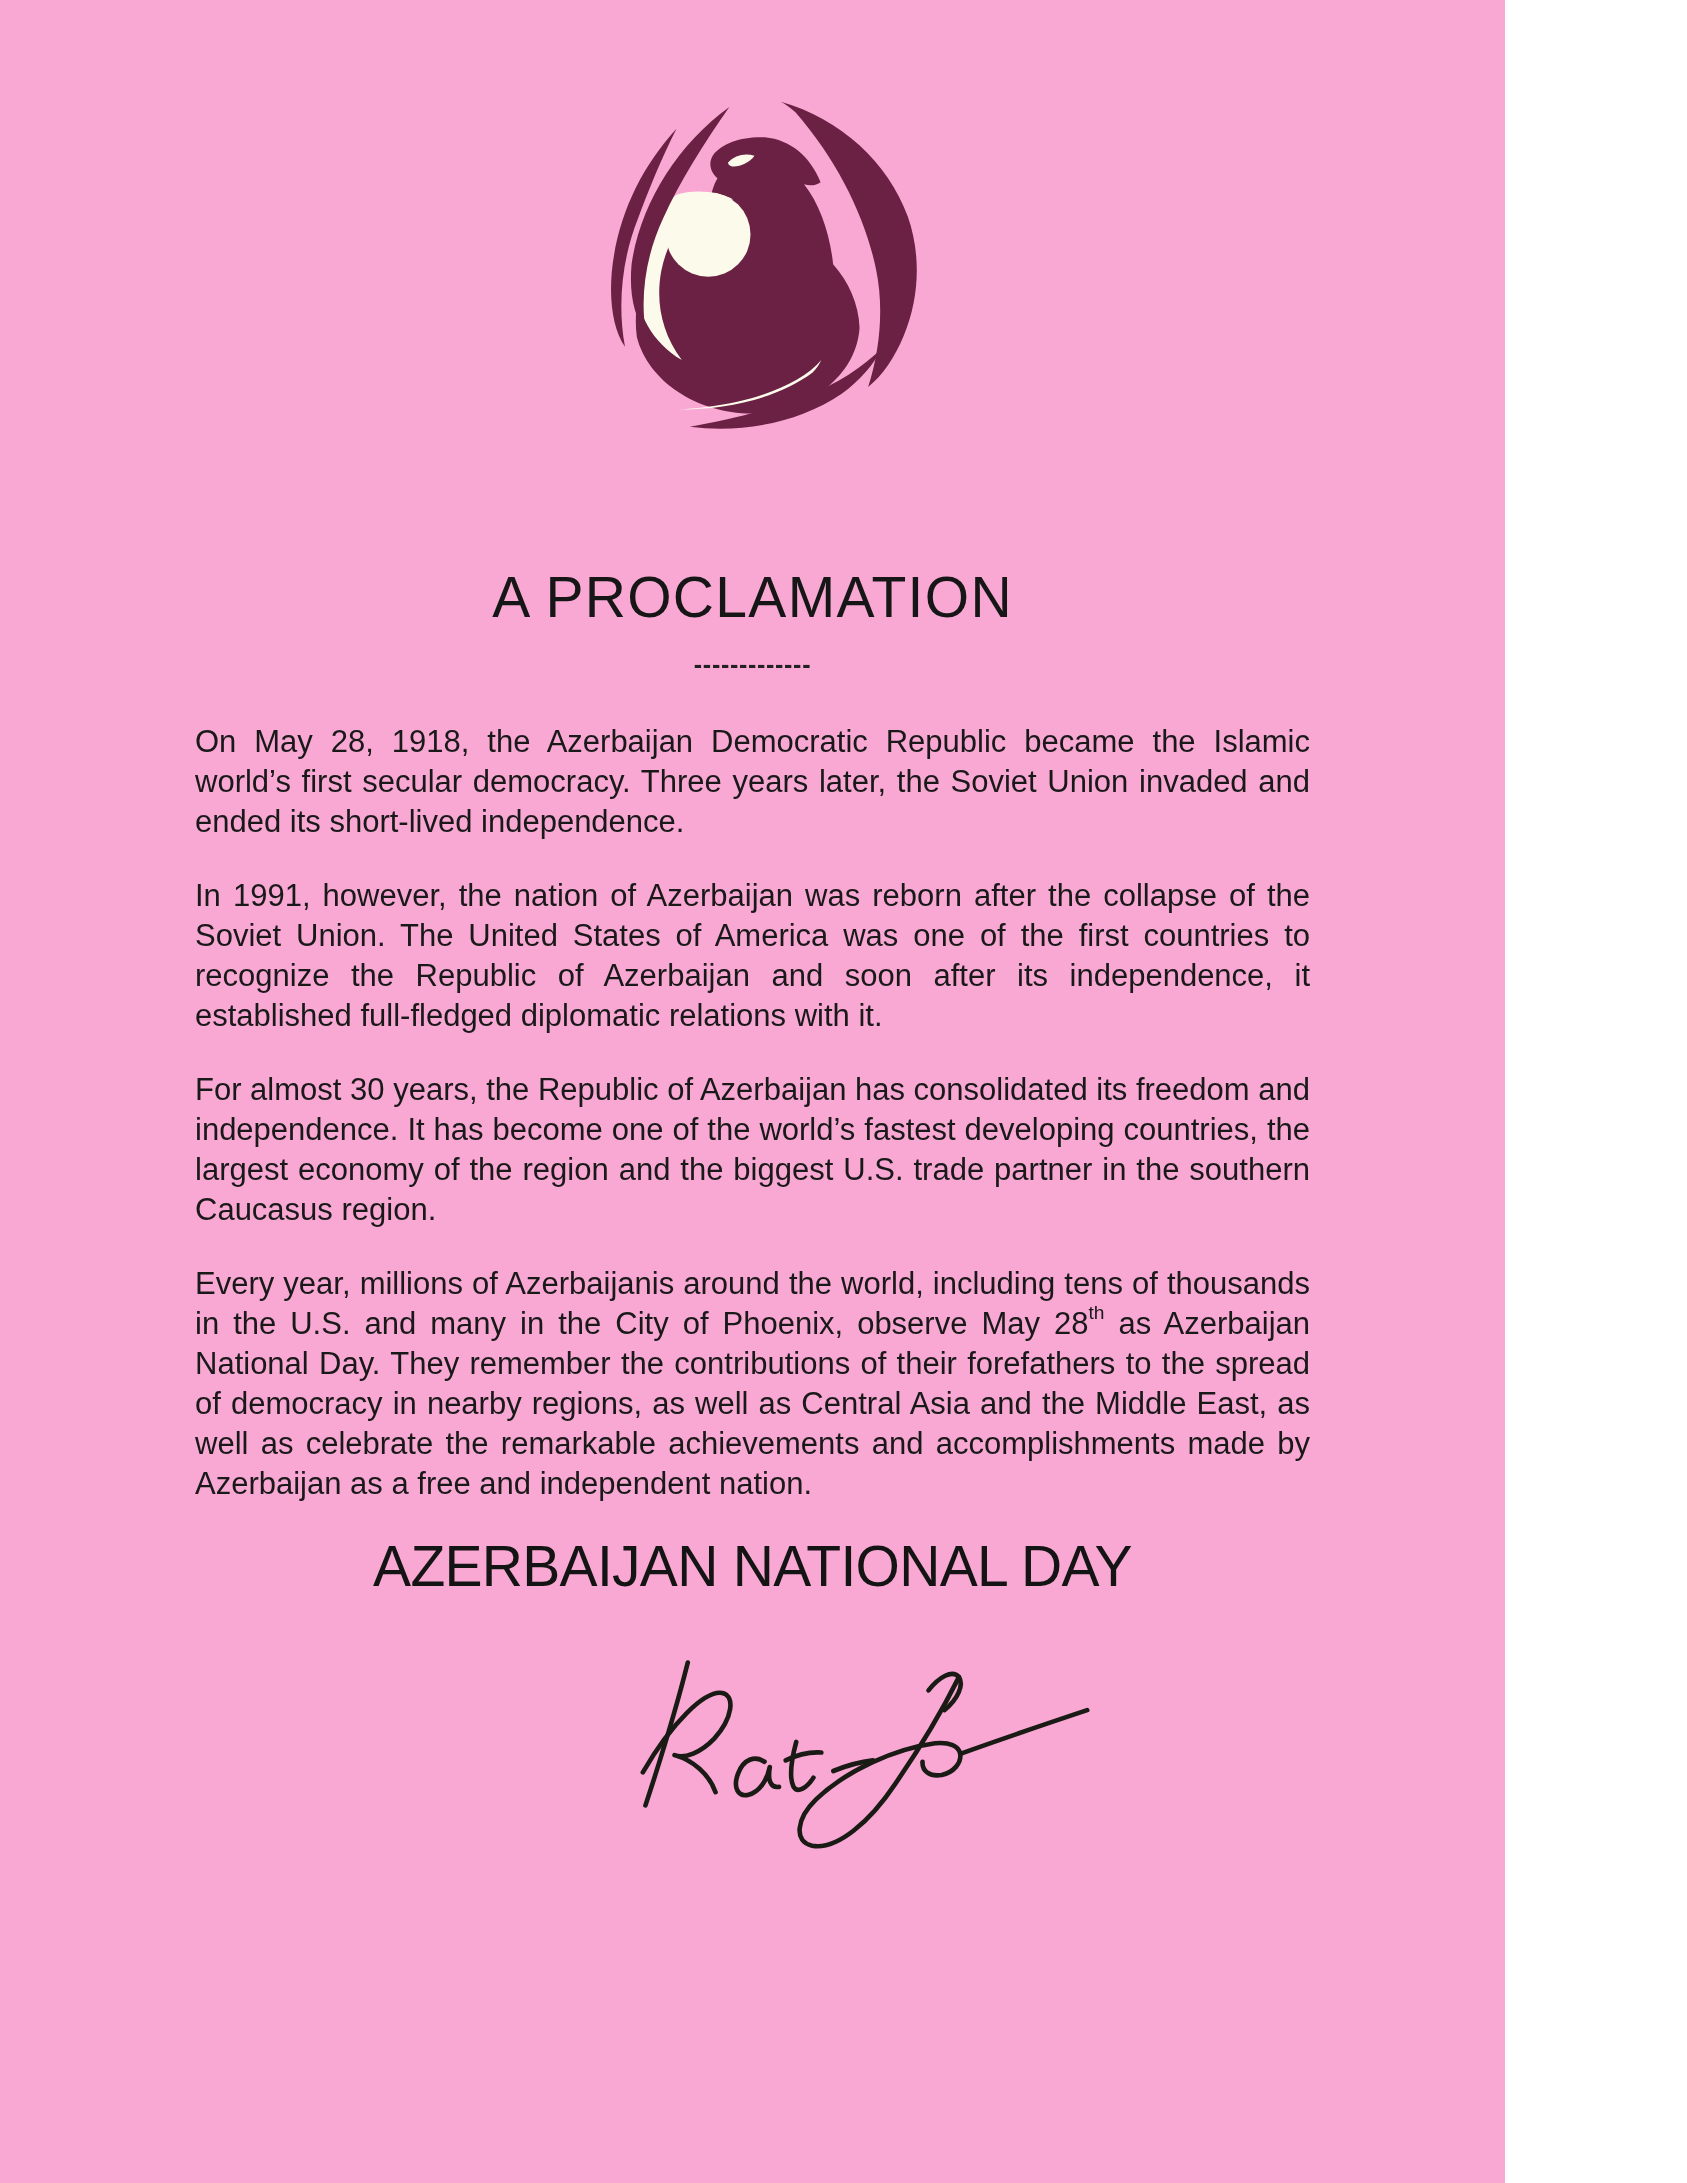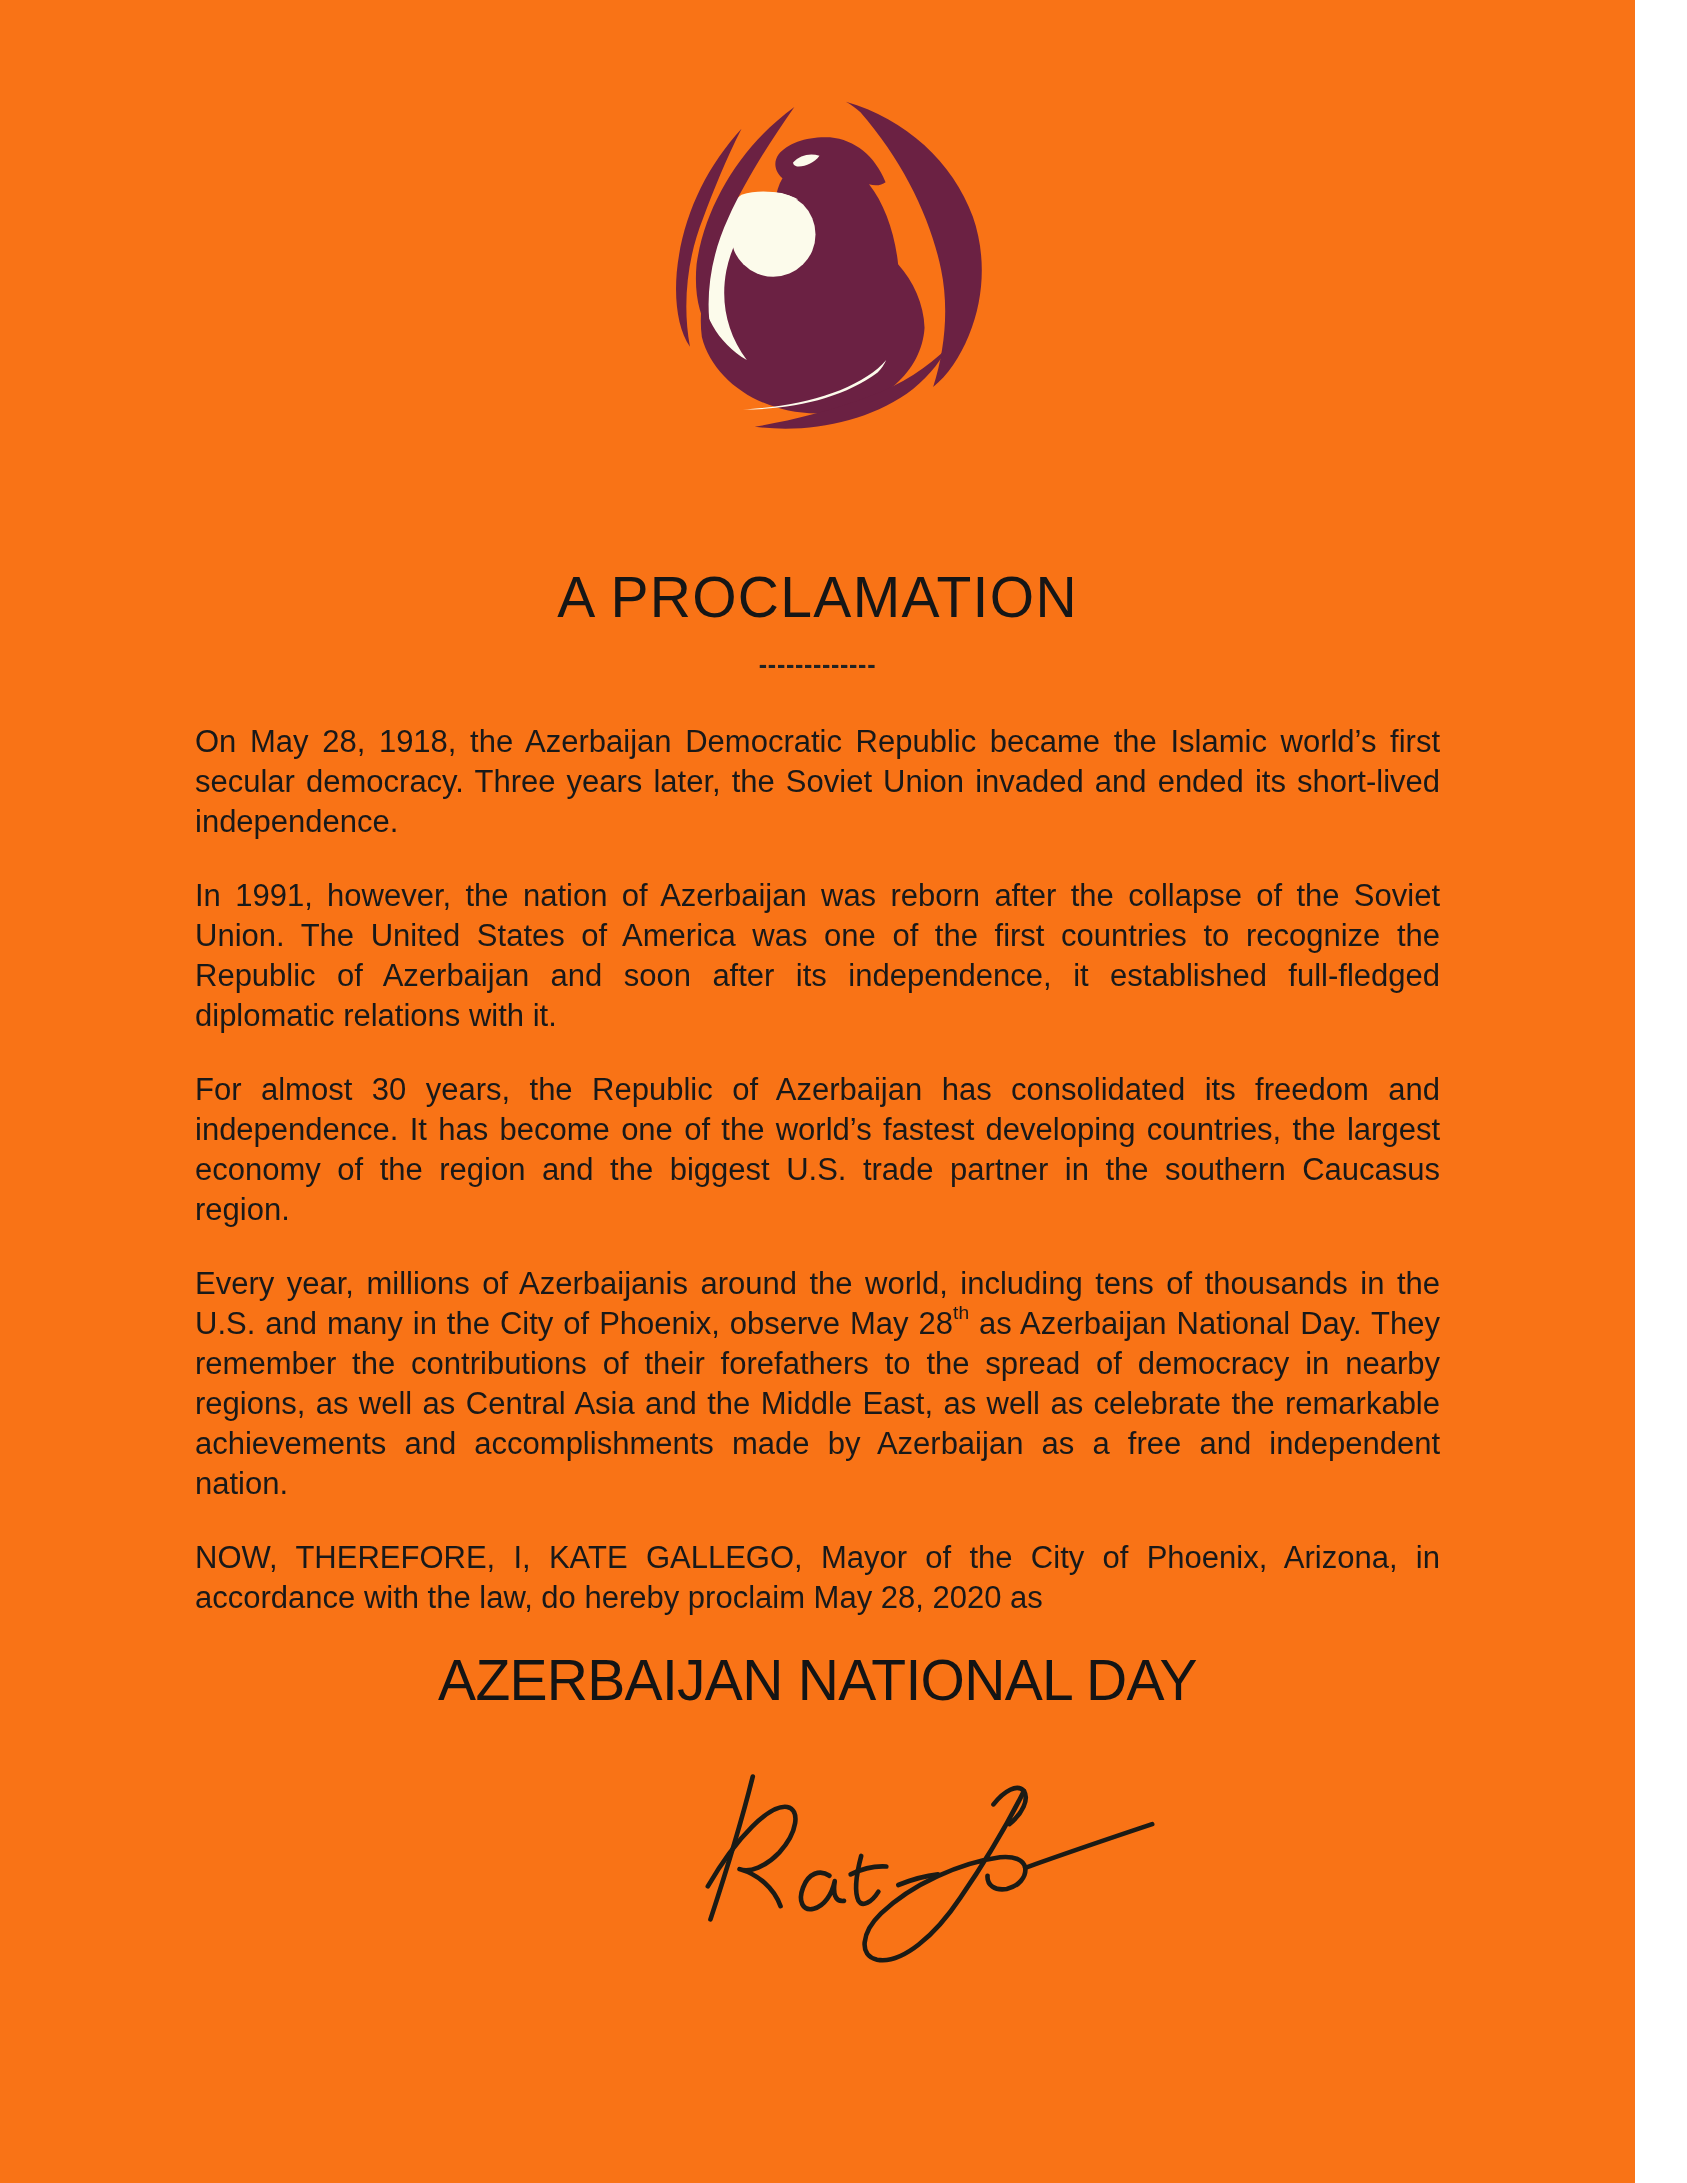--- a/index.html
+++ b/index.html
@@ -1,20 +1,20 @@
 <!DOCTYPE html>
 <html style="font-size:10.6px"><head>
 <meta charset="utf-8">
 <style>
   html, body { margin: 0; padding: 0; }
   .page {
     position: relative;
-    width: 1635px;
+    width: 1505px;
     height: 2183px;
-    background: #f97316;
+    background: #f9a8d4;
     font-family: "Liberation Sans", "DejaVu Sans", sans-serif;
     color: #1b1b1b;
     overflow: hidden;
   }
   .logo-wrap {
     padding-top: 99px;
     text-align: center;
   }
   .logo { display: inline-block; }
   .title {
@@ -143,21 +143,20 @@
 
   <div class="title">A PROCLAMATION</div>
 
   <div class="dashes">-------------</div>
 
   <div class="content">
     <p>On May 28, 1918, the Azerbaijan Democratic Republic became the Islamic world’s first secular democracy. Three years later, the Soviet Union invaded and ended its short-lived independence.</p>
     <p>In 1991, however, the nation of Azerbaijan was reborn after the collapse of the Soviet Union. The United States of America was one of the first countries to recognize the Republic of Azerbaijan and soon after its independence, it established full-fledged diplomatic relations with it.</p>
     <p>For almost 30 years, the Republic of Azerbaijan has consolidated its freedom and independence. It has become one of the world’s fastest developing countries, the largest economy of the region and the biggest U.S. trade partner in the southern Caucasus region.</p>
     <p><span>Every year, millions of Azerbaijanis around the world, including tens of thousands in the U.S. and many in the City of Phoenix, observe May 28</span><sup>th</sup><span> as Azerbaijan National Day. They remember the contributions of their forefathers to the spread of democracy in nearby regions, as well as Central Asia and the Middle East, as well as celebrate the remarkable achievements and accomplishments made by Azerbaijan as a free and independent nation.</span></p>
-    <p>NOW, THEREFORE, I, KATE GALLEGO, Mayor of the City of Phoenix, Arizona, in accordance with the law, do hereby proclaim May 28, 2020 as</p>
     <h2 class="heading">AZERBAIJAN NATIONAL DAY</h2>
   </div>
 
   <div class="sig-wrap">
     <svg width="450" height="205" viewBox="0 0 680 310">
 
       <path d="M 72,22 C 55,90 32,165 8,238" stroke="#1b1b16"></path>
 
       <path d="M 4,188
                C 48,112 98,64 124,68

